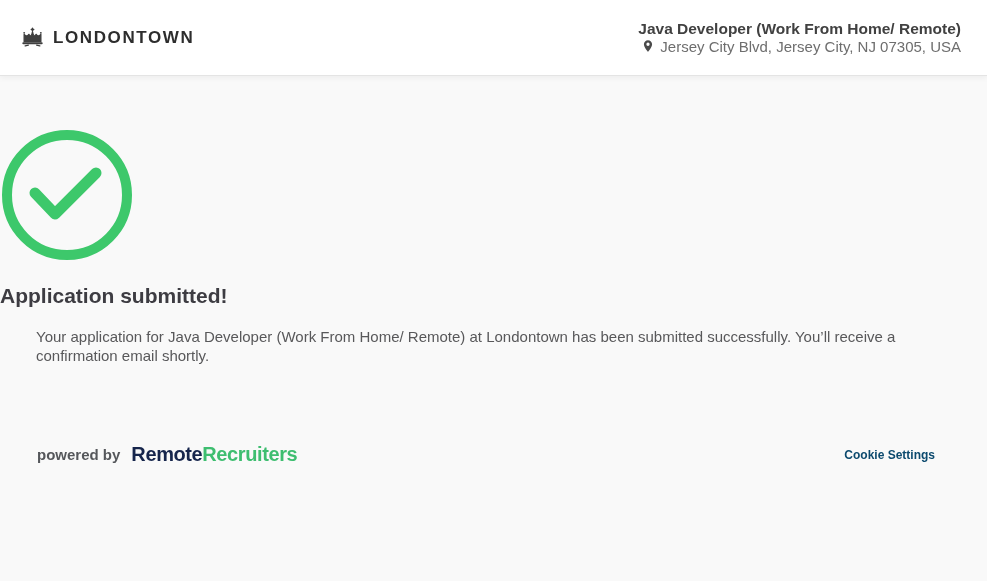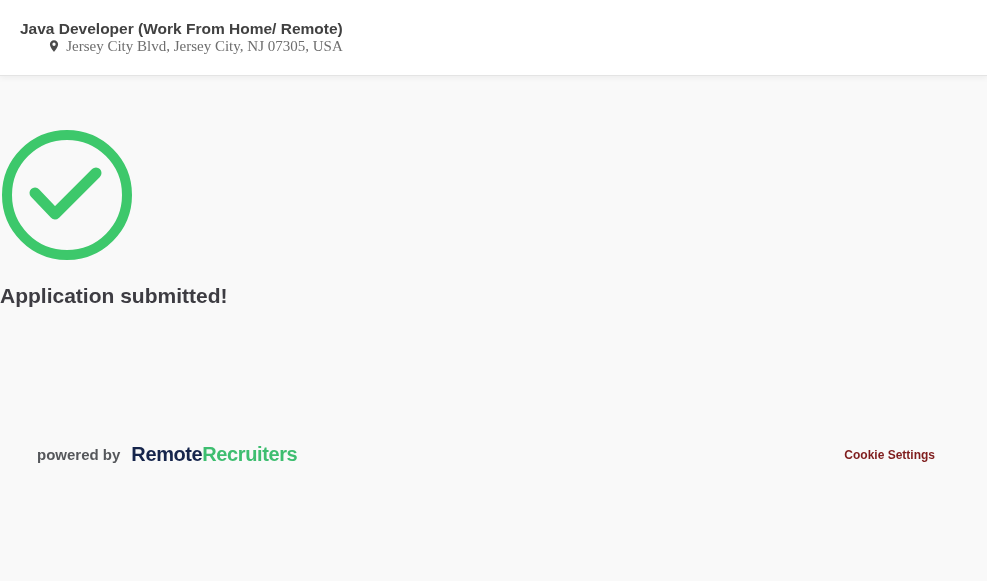--- a/index.html
+++ b/index.html
@@ -43,21 +43,20 @@
     font-size: 15.5px;
     color: #414141;
     margin-bottom: 0;
   }
   .job-location {
     font-size: 15px;
     color: #6e6e6e;
     display: flex;
     justify-content: flex-end;
     gap: 5px;
-    font-family: Liberation Serif, serif;
   }
 
   
   .content { text-align: left; }
   .check-wrap {
     margin-top: 53px;
     line-height: 0;
   }
   .heading {
     font-size: 21px;
@@ -98,33 +97,49 @@
   .wordmark {
     font-size: 20px;
     font-weight: 700;
     letter-spacing: -0.4px;
   }
   .wordmark .smart { color: #16254c; }
   .wordmark .recruiters { color: #3ebe70; }
   .cookie-settings {
     font-size: 12px;
     font-weight: 700;
-    color: #7f1d1d;
+    color: #0c4a6e;
     text-decoration: none;
     cursor: pointer;
     background: none;
     border: none;
     font-family: "Liberation Sans", sans-serif;
     padding: 0;
   }
 </style>
 </head>
 <body>
 
 <header class="header">
+  <div class="brand">
+    <span style="line-height:0;">
+      <svg width="25" height="25" viewBox="0 0 24 24" fill="none" stroke="#3f3f3f" stroke-width="1.3" stroke-linecap="round" stroke-linejoin="round">
+        <path d="M4 16 L4 9 Q6.5 12 8.5 9 Q10.8 13 12 6.5 Q13.2 13 15.5 9 Q17.5 12 20 9 L20 16 Z" fill="#3f3f3f"></path>
+        <line x1="3.2" y1="17.5" x2="20.8" y2="17.5" stroke-width="2"></line>
+        <line x1="12" y1="3" x2="12" y2="5.5"></line>
+        <line x1="10.8" y1="4.2" x2="13.2" y2="4.2"></line>
+        <circle cx="4" cy="7.5" r="0.9" fill="#3f3f3f" stroke="none"></circle>
+        <circle cx="12" cy="5" r="0.9" fill="#3f3f3f" stroke="none"></circle>
+        <circle cx="20" cy="7.5" r="0.9" fill="#3f3f3f" stroke="none"></circle>
+        <line x1="5" y1="20" x2="8" y2="19.3"></line>
+        <line x1="19" y1="20" x2="16" y2="19.3"></line>
+      </svg>
+    </span>
+    <span class="brand-text">LONDONTOWN</span>
+  </div>
   <div class="job-info">
     <div class="job-title">Java Developer (Work From Home/ Remote)</div>
     <div class="job-location">
       <span style="line-height:0;">
         <svg width="14" height="16" viewBox="0 0 24 24" fill="#4a4a4a">
           <path d="M12 2C8.1 2 5 5.1 5 9c0 5.2 7 13 7 13s7-7.8 7-13c0-3.9-3.1-7-7-7zm0 9.8A2.8 2.8 0 1 1 12 6.2a2.8 2.8 0 0 1 0 5.6z"></path>
         </svg>
       </span>
       <span>Jersey City Blvd, Jersey City, NJ 07305, USA</span>
     </div>
@@ -132,20 +147,21 @@
 </header>
 
 <main class="content">
   <div class="check-wrap">
     <svg width="134" height="134" viewBox="0 0 134 134" fill="none">
       <circle cx="67" cy="67" r="60" stroke="#3dc86b" stroke-width="10"></circle>
       <polyline points="35,65 55,86 96,45" stroke="#3dc86b" stroke-width="11" stroke-linecap="round" stroke-linejoin="round"></polyline>
     </svg>
   </div>
   <h1 class="heading">Application submitted!</h1>
+  <p class="message">Your application for Java Developer (Work From Home/ Remote) at Londontown has been submitted successfully. You’ll receive a confirmation email shortly.</p>
 </main>
 
 <footer class="footer">
   <a class="powered">
     <span class="powered-label">powered by</span>
     <span class="wordmark"><span class="smart">Remote</span><span class="recruiters">Recruiters</span></span>
   </a>
   <button class="cookie-settings">Cookie Settings</button>
 </footer>
 

